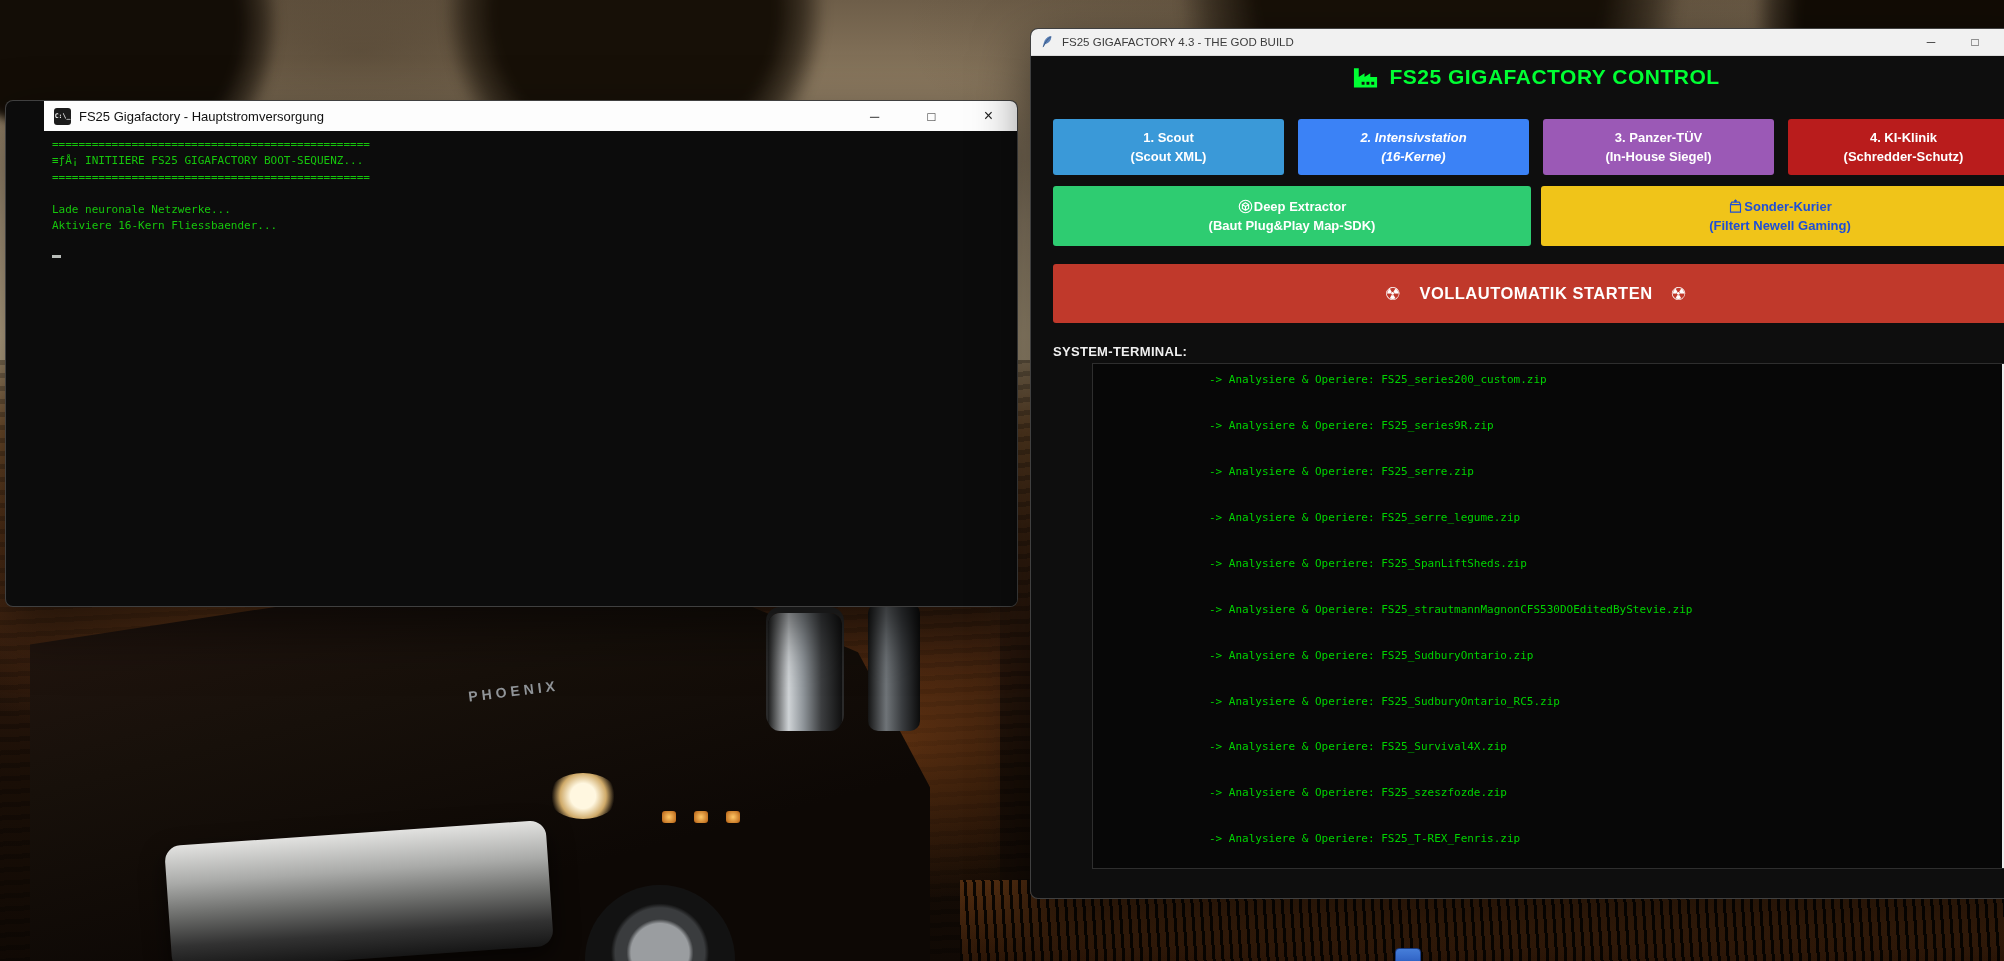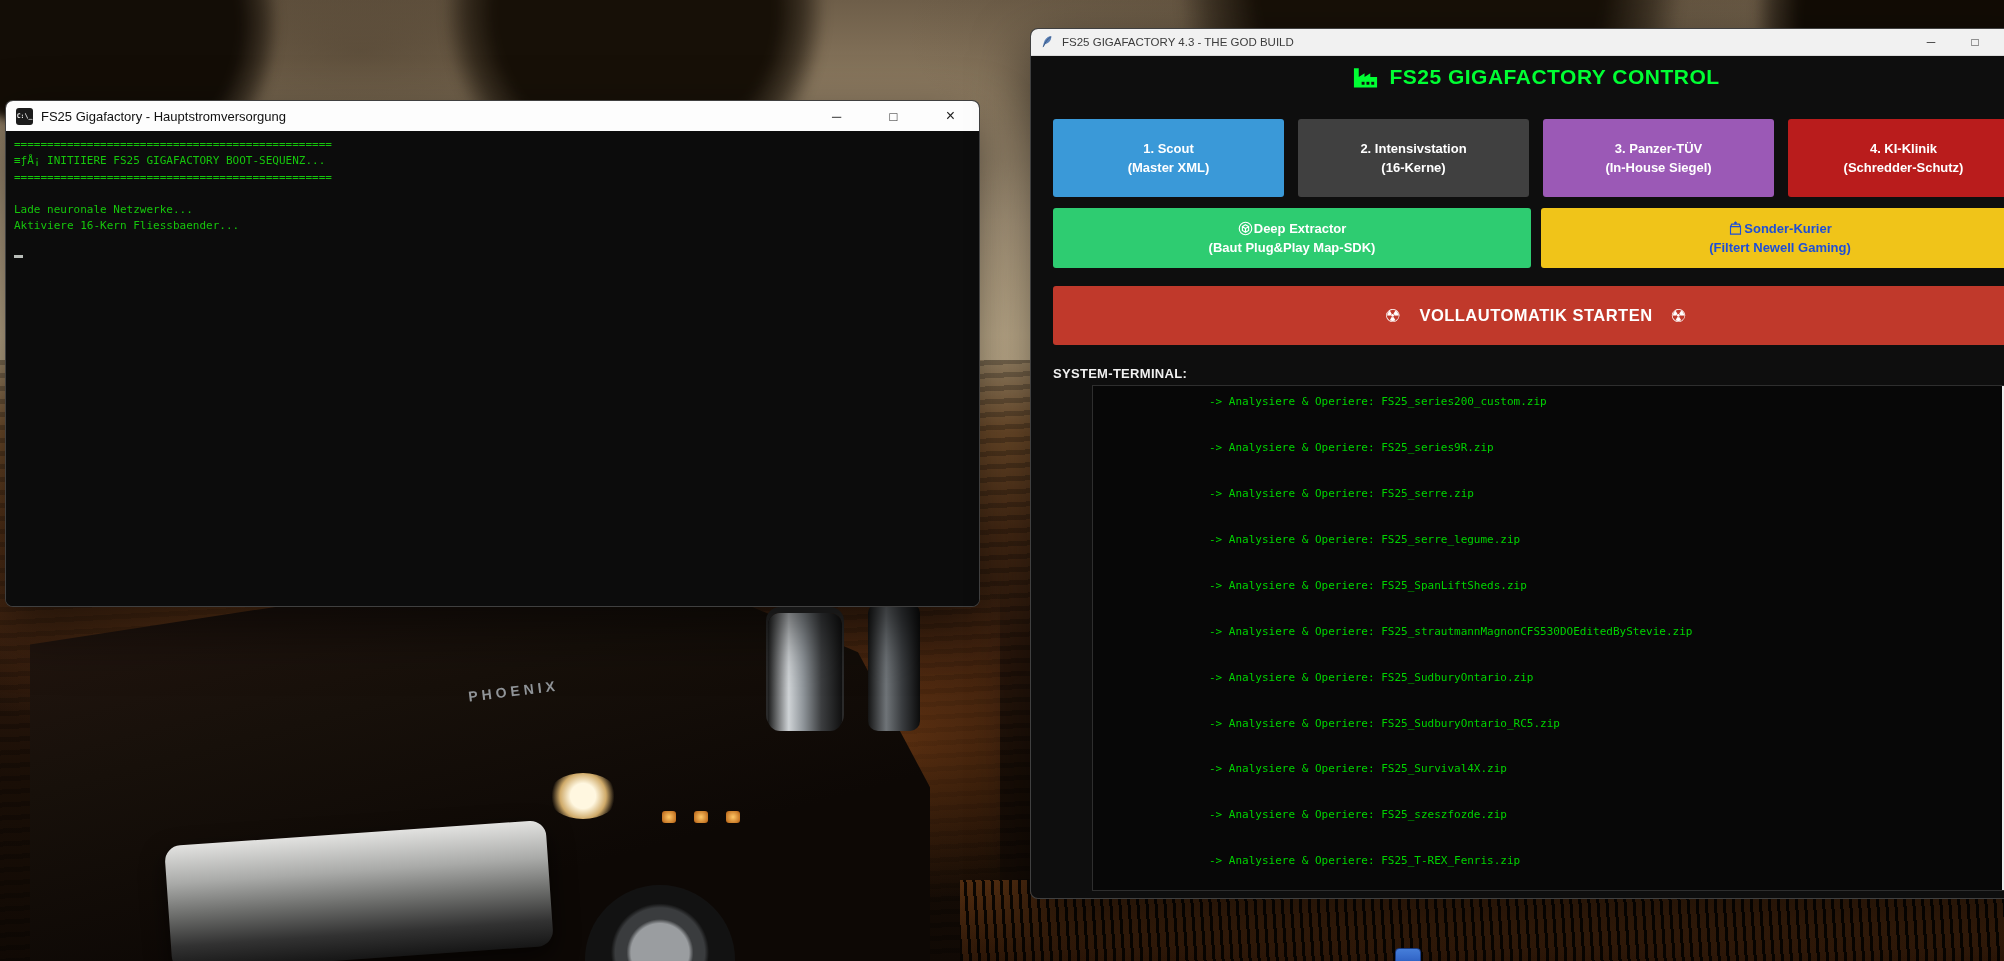--- a/index.html
+++ b/index.html
@@ -59,21 +59,21 @@
     background:linear-gradient(#4d8bf0,#2a5cc0);border:1px solid #1c3f8a;}
 
   
   .window{position:absolute;border-radius:8px;overflow:hidden;
     box-shadow:0 22px 55px rgba(0,0,0,.6);border:1px solid rgba(70,70,70,.9);}
   .titlebar{display:flex;align-items:center;gap:8px;padding-left:10px;}
   .win-controls{margin-left:auto;display:flex;height:100%;}
   .win-btn{display:flex;align-items:center;justify-content:center;color:#222;}
 
   
-  .console{left:5px;top:100px;width:973px;height:505px;background:#0c0c0c;}
+  .console{left:5px;top:100px;width:973px;height:505px;background:#0c0c0c;padding-left:38px;}
   .console .titlebar{height:30px;background:#fdfdfd;font-size:13px;color:#111;}
   .cmd-ic{width:17px;height:17px;border-radius:3px;background:#1b1b1b;color:#efefef;
     font-family:"DejaVu Sans Mono","Liberation Mono",monospace;font-size:6.5px;font-weight:bold;
     display:flex;align-items:center;justify-content:center;}
   .console .win-btn{width:57px;height:30px;font-size:13px;}
   .console-body{height:475px;background:#0c0c0c;padding:6px 8px 0 8px;
     font-family:"DejaVu Sans Mono","Liberation Mono",monospace;font-size:11px;line-height:16.3px;}
   .console-line{white-space:pre;}
   .cursor{display:block;width:9px;height:3px;background:#b9bdb9;margin-top:4px;}
 
@@ -81,21 +81,21 @@
   .app{left:1030px;top:28px;width:1010px;height:869px;background:#0e0e0e;}
   .app .titlebar{height:26px;background:#f1f1f1;font-size:11.5px;color:#3c3c3c;border-bottom:1px solid #dcdcdc;}
   .app .win-btn{width:44px;height:26px;font-size:12px;color:#333;}
   .app-body{padding:0 22px;}
   .app-header{margin-top:9px;display:flex;align-items:center;justify-content:center;gap:10px;
     font-size:21px;font-weight:bold;letter-spacing:.5px;}
   .app-header svg{display:block;}
   .step-grid{margin-top:30px;display:grid;grid-template-columns:repeat(4,1fr);gap:14px;}
   .btn{border-radius:3px;display:flex;flex-direction:column;align-items:center;justify-content:center;
     gap:4px;color:#fff;font-weight:bold;font-size:13px;text-align:center;cursor:default;}
-  .step-btn{height:78px;}
+  .step-btn{height:56px;}
   .tool-grid{margin-top:11px;display:grid;grid-template-columns:1fr 1fr;gap:10px;}
   .tool-btn{height:60px;}
   .tool-btn .tl1{display:flex;align-items:center;gap:1px;}
   .tool-btn.dark{color:#1d4ed8;}
   .auto-btn{margin-top:18px;height:59px;border-radius:3px;display:flex;align-items:center;justify-content:center;
     gap:18px;color:#fff;font-weight:bold;font-size:16.5px;letter-spacing:.5px;}
   .auto-btn .rad{font-size:18px;font-family:"DejaVu Sans",sans-serif;}
   .terminal-label{margin-top:21px;font-size:13px;font-weight:bold;color:#f0f0f0;letter-spacing:.3px;}
   .terminal{position:relative;margin-top:4px;height:506px;background:#070707;border:1px solid #2e2e2e;
     overflow:hidden;padding-left:10px;box-sizing:border-box;margin-left:39px;}
@@ -187,23 +187,23 @@
           <rect x="15" y="17" width="3" height="3" fill="#0e0e0e"></rect>
           <rect x="20" y="17" width="3" height="3" fill="#0e0e0e"></rect>
         </svg>
         <span>FS25 GIGAFACTORY CONTROL</span>
       </div>
 
       <div class="step-grid">
 
       <div class="btn step-btn" style="background: rgb(58, 153, 216);">
             <div>1. Scout</div>
-            <div>(Master XML)</div>
-          </div>
-          <div class="btn step-btn" style="background: #404040;">
+            <div>(Scout XML)</div>
+          </div>
+          <div class="btn step-btn" style="background: #3b82f6; font-style: italic;">
             <div>2. Intensivstation</div>
             <div>(16-Kerne)</div>
           </div>
           <div class="btn step-btn" style="background: rgb(155, 89, 182);">
             <div>3. Panzer-TÜV</div>
             <div>(In-House Siegel)</div>
           </div>
           <div class="btn step-btn" style="background: #b91c1c;">
             <div>4. KI-Klinik</div>
             <div>(Schredder-Schutz)</div>

